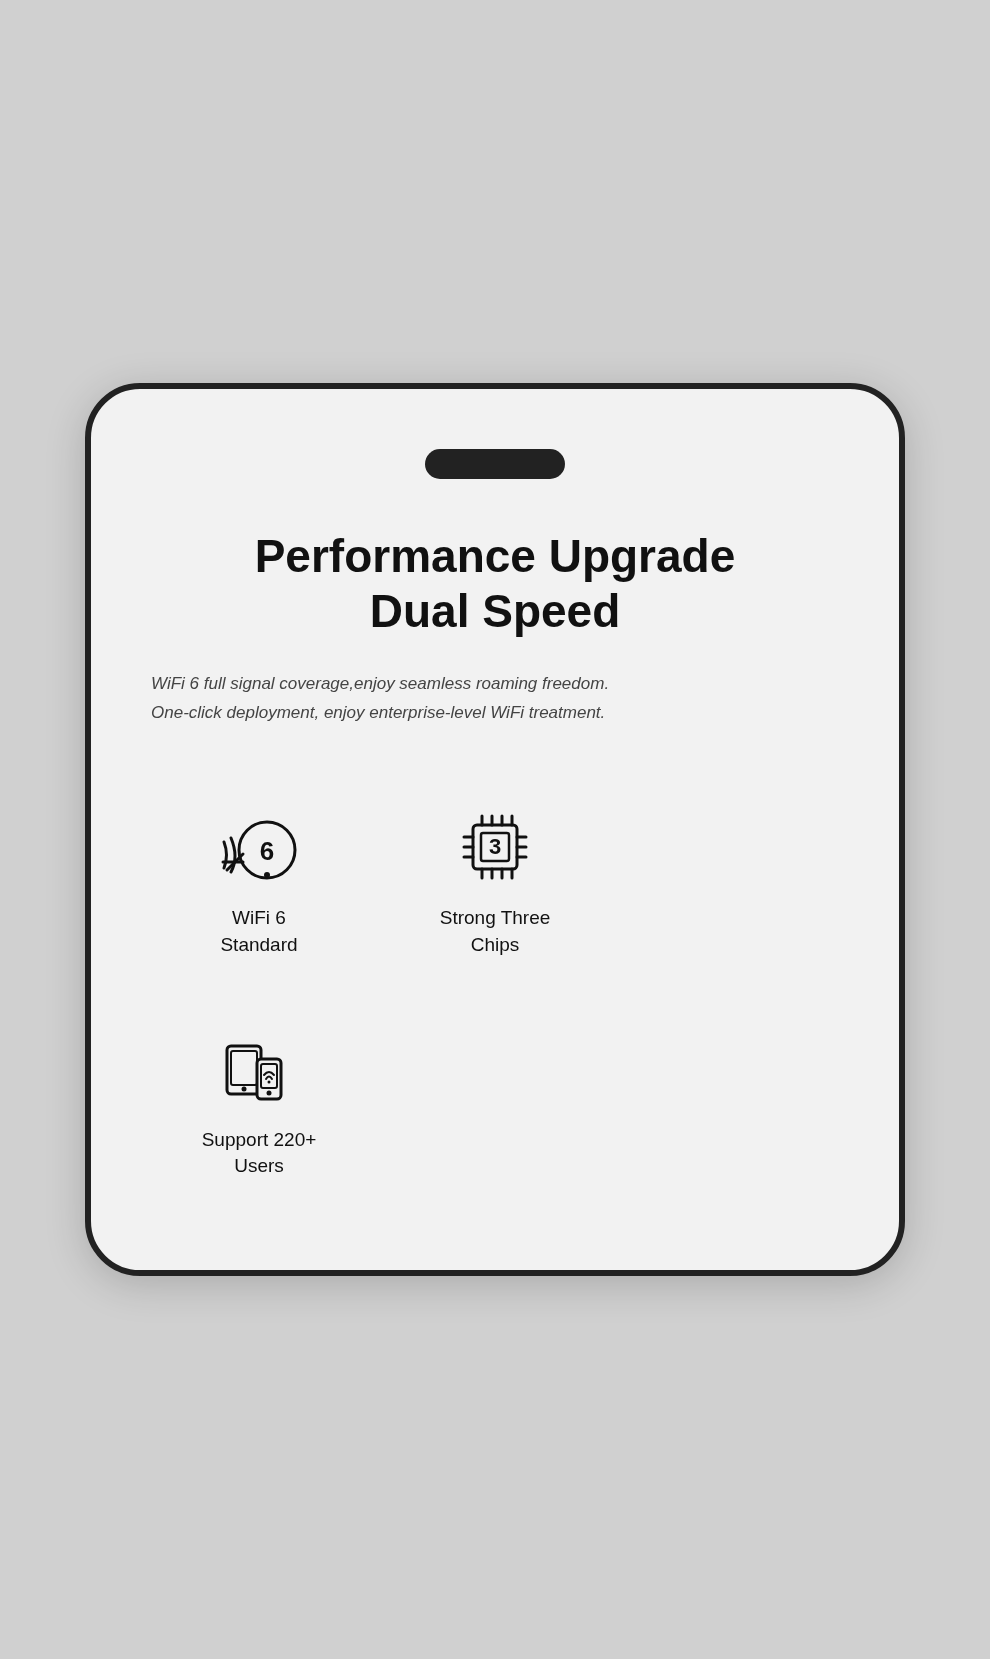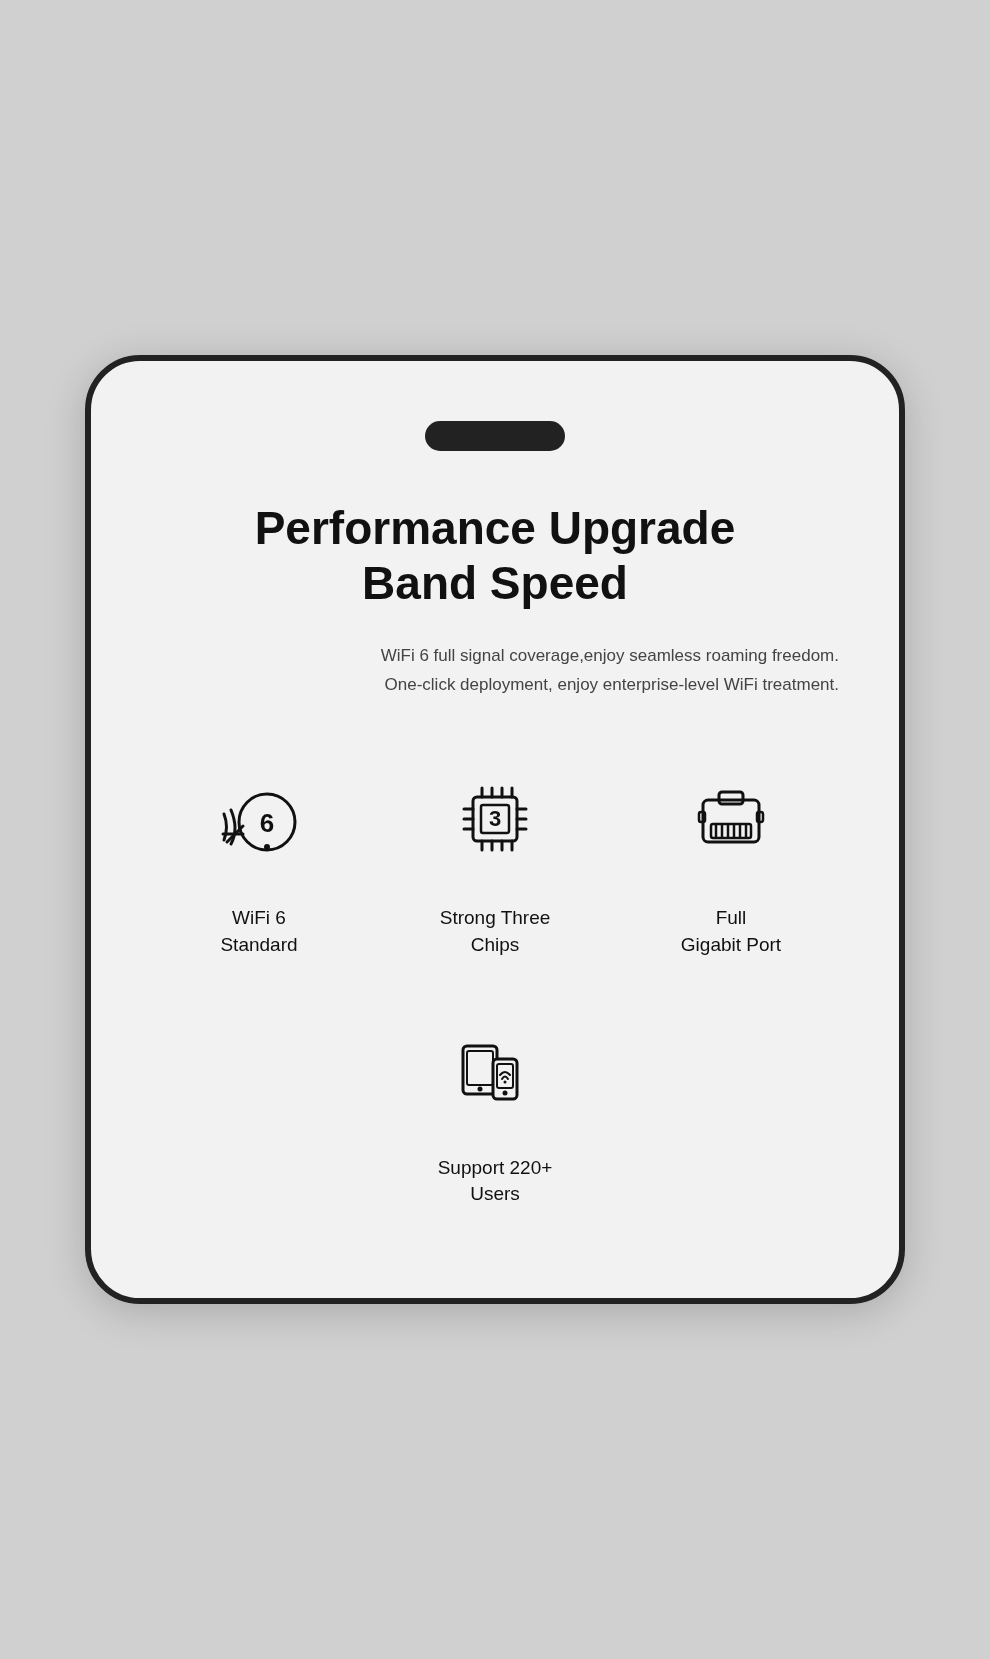--- a/index.html
+++ b/index.html
@@ -44,26 +44,27 @@
     .main-title {
       text-align: center;
       font-size: 46px;
       font-weight: 900;
       color: #111;
       line-height: 1.2;
       margin-bottom: 30px;
     }
 
     .subtitle {
-      text-align: right;
+      text-align: left;
       font-size: 17px;
       color: #444;
       line-height: 1.7;
       margin-bottom: 50px;
       padding: 0 20px;
+      font-style: italic;
     }
 
     .features-grid {
       display: grid;
       grid-template-columns: repeat(3, 1fr);
       gap: 10px 0;
       padding: 0 10px;
     }
 
     .feature-item {
@@ -86,33 +87,32 @@
     .feature-icon svg {
       width: 80px;
       height: 75px;
     }
 
     .feature-label {
       font-size: 19px;
       color: #111;
       font-weight: 500;
       line-height: 1.4;
-      margin-top: 28px;
     }
   </style>
 </head>
 <body>
 
 <div class="page-wrapper">
   <div class="phone-frame">
     <div class="phone-notch"></div>
 
     <h1 class="main-title">
       <span>Performance Upgrade</span><br>
-      <span>Band Speed</span>
+      <span>Dual Speed</span>
     </h1>
 
     <p class="subtitle">
       WiFi 6 full signal coverage,enjoy seamless roaming freedom.<br>
       One-click deployment, enjoy enterprise-level WiFi treatment.
     </p>
 
     <div class="features-grid">
 
       <div class="feature-item">
@@ -161,43 +161,20 @@
             <line x1="18" y1="47" x2="9" y2="47" stroke="#111" stroke-width="3" stroke-linecap="round"></line>
 
             <line x1="62" y1="27" x2="71" y2="27" stroke="#111" stroke-width="3" stroke-linecap="round"></line>
             <line x1="62" y1="37" x2="71" y2="37" stroke="#111" stroke-width="3" stroke-linecap="round"></line>
             <line x1="62" y1="47" x2="71" y2="47" stroke="#111" stroke-width="3" stroke-linecap="round"></line>
           </svg>
         </div>
         <div class="feature-label">Strong Three<br>Chips</div>
       </div>
 
-      <div class="feature-item">
-        <div class="feature-icon">
-          <svg viewBox="0 0 80 75" fill="none" xmlns="http://www.w3.org/2000/svg">
-
-            <rect x="12" y="18" width="56" height="42" rx="5" stroke="#111" stroke-width="3" fill="none"></rect>
-
-            <rect x="20" y="42" width="40" height="14" rx="2" stroke="#111" stroke-width="2.5" fill="none"></rect>
-
-            <line x1="25" y1="42" x2="25" y2="56" stroke="#111" stroke-width="2.5"></line>
-            <line x1="31" y1="42" x2="31" y2="56" stroke="#111" stroke-width="2.5"></line>
-            <line x1="37" y1="42" x2="37" y2="56" stroke="#111" stroke-width="2.5"></line>
-            <line x1="43" y1="42" x2="43" y2="56" stroke="#111" stroke-width="2.5"></line>
-            <line x1="49" y1="42" x2="49" y2="56" stroke="#111" stroke-width="2.5"></line>
-            <line x1="55" y1="42" x2="55" y2="56" stroke="#111" stroke-width="2.5"></line>
-
-            <rect x="28" y="10" width="24" height="12" rx="3" stroke="#111" stroke-width="3" fill="none"></rect>
-
-            <rect x="8" y="30" width="6" height="10" rx="2" stroke="#111" stroke-width="2.5" fill="none"></rect>
-            <rect x="66" y="30" width="6" height="10" rx="2" stroke="#111" stroke-width="2.5" fill="none"></rect>
-          </svg>
-        </div>
-        <div class="feature-label">Full<br>Gigabit Port</div>
-      </div>
 
       <div class="feature-item">
       </div>
 
 
 
       <div class="feature-item">
         <div class="feature-icon">
           <svg viewBox="0 0 80 75" fill="none" xmlns="http://www.w3.org/2000/svg">
 

